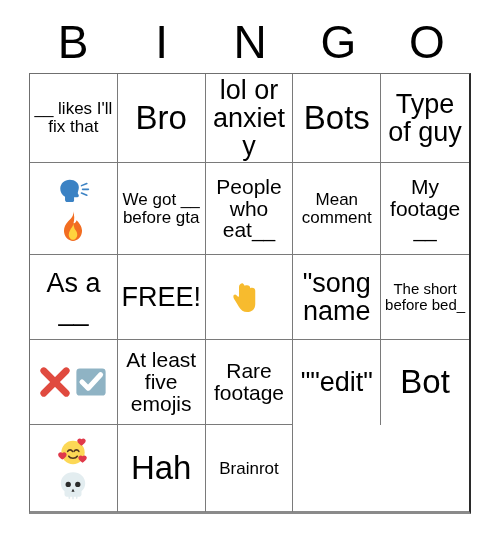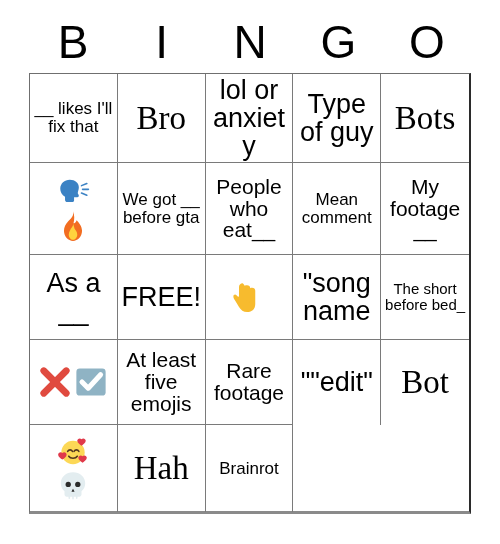--- a/index.html
+++ b/index.html
@@ -72,21 +72,21 @@
   .cell:nth-child(5n) { border-right: none; }
   .cell.lastrow { border-bottom: none; }
   .cell-text {
     display: block;
     width: 100%;
     line-height: 1.04;
     word-wrap: break-word;
     font-family: "Liberation Sans", sans-serif;
   }
   
-  .fs-xl   .cell-text { font-size: 33px; font-family: Liberation Serif, serif; }
+  .fs-xl   .cell-text { font-size: 33px; }
   .fs-lg   .cell-text { font-size: 27px; }
   .fs-md   .cell-text { font-size: 21px; }
   .fs-sm   .cell-text { font-size: 17px; }
   .fs-xs   .cell-text { font-size: 15px; }
   .emoji-stack {
     display: flex;
     flex-direction: column;
     align-items: center;
     justify-content: center;
     line-height: 1.02;
@@ -126,25 +126,25 @@
   <div id="grid">
       <div class="cell fs-sm">
         <span class="cell-text">__ likes I'll fix that</span>
       </div>
       <div class="cell fs-xl">
         <span class="cell-text">Bro</span>
       </div>
       <div class="cell fs-lg">
         <span class="cell-text">lol or anxiety</span>
       </div>
-      <div class="cell fs-lg">
-        <span class="cell-text">Type of guy</span>
-      </div>
       <div class="cell fs-xl">
         <span class="cell-text">Bots</span>
+      </div>
+      <div class="cell fs-lg">
+        <span class="cell-text">Type of guy</span>
       </div>
       <div class="cell fs-md">
         <div class="emoji-stack">
           <span>
             <svg class="esvg" width="34" height="34" viewBox="0 0 64 64" xmlns="http://www.w3.org/2000/svg">
               <path d="M8 26c0-10 8-17 18-17 10 0 17 6 17 14 0 5-2 8-2 11 0 2 2 3 2 5 0 2-2 3-5 3h-4v6c0 2-2 3-4 3h-9c-2 0-4-2-4-4v-6c-6-3-9-9-9-15z" fill="#3b82c4"></path>
               <g stroke="#3b82c4" stroke-width="3" stroke-linecap="round">
                 <line x1="48" y1="20" x2="58" y2="16"></line>
                 <line x1="50" y1="27" x2="61" y2="27"></line>
                 <line x1="48" y1="34" x2="58" y2="38"></line>

